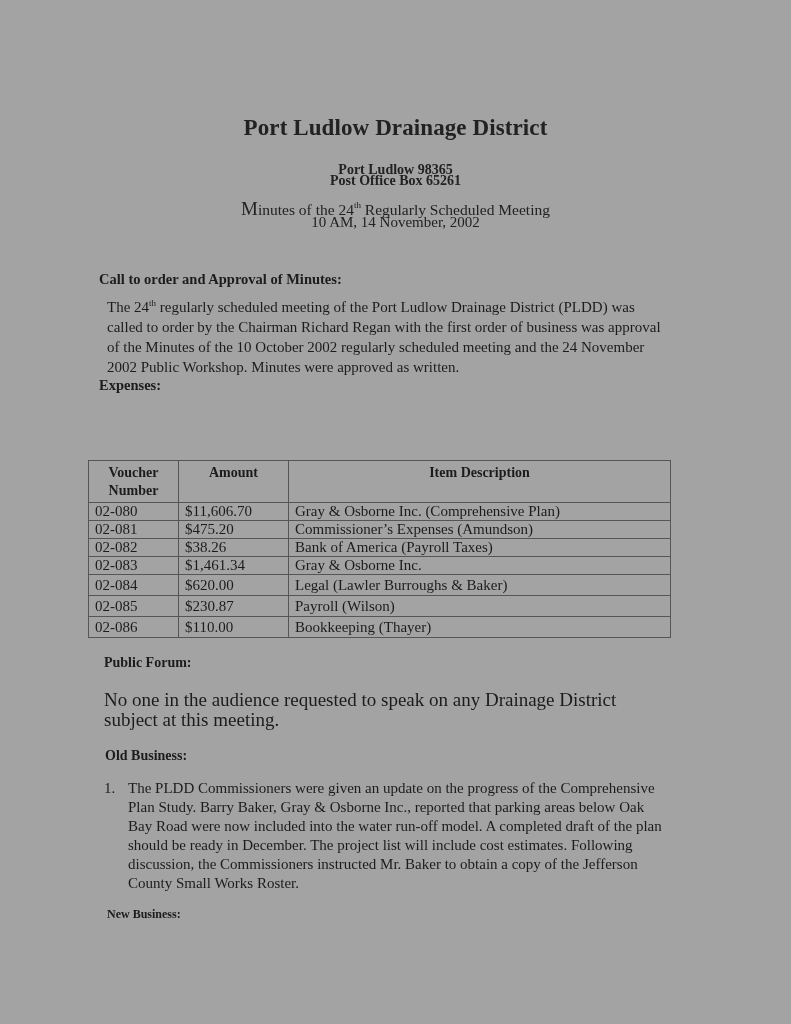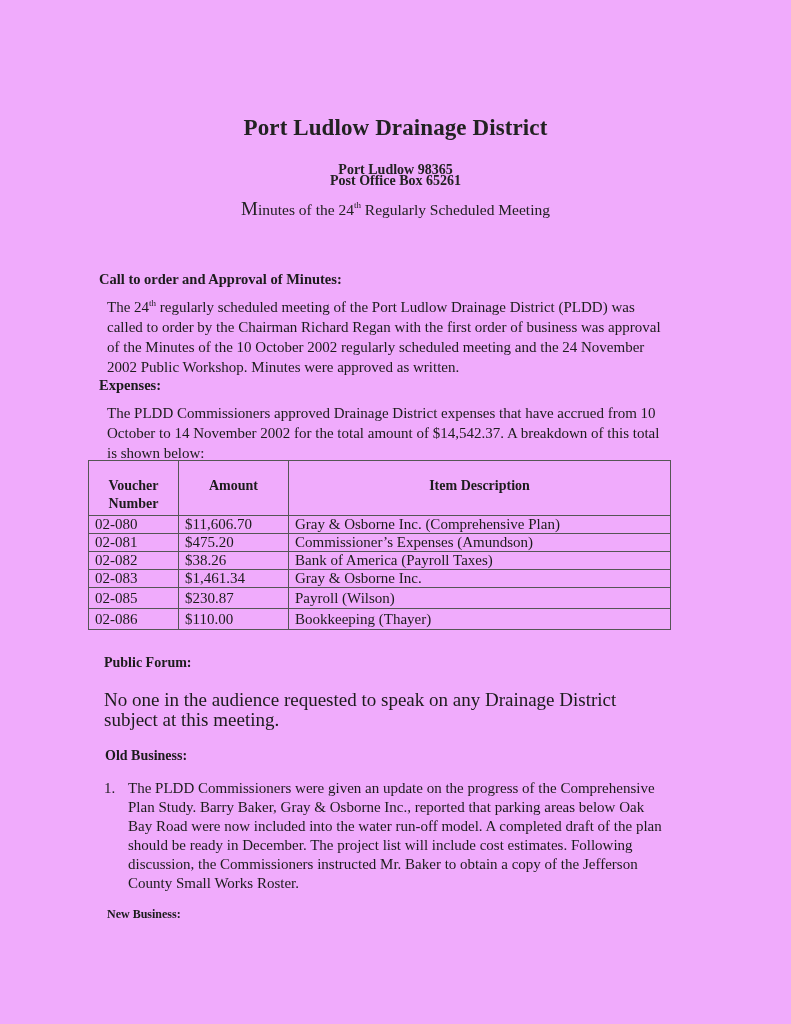--- a/index.html
+++ b/index.html
@@ -12,21 +12,21 @@
       height: 1024px;
       position: relative;
       overflow: hidden;
       font-family: "Liberation Serif", "DejaVu Serif", serif;
       color: #1c1c1c;
     }
     .page {
       position: absolute;
       left: 0; top: 0;
       width: 791px; height: 1024px;
-      background: #f0abfc;
+      background: #a3a3a3;
     }
     .header-block {
       position: absolute;
       left: 0;
       width: 791px;
       text-align: center;
     }
     .org-title {
       top: 115px;
       font-size: 23px;
@@ -149,21 +149,21 @@
       border: 1px solid #555;
       padding: 0 6px;
       text-align: left;
       vertical-align: top;
     }
     table.expense-table th {
       font-weight: bold;
       font-size: 14px;
       line-height: 18px;
       height: 38px;
-      padding-top: 16px;
+      padding-top: 3px;
       text-align: center;
     }
     table.expense-table th.col-voucher { width: 77px; }
     table.expense-table th.col-amount { width: 97px; }
     table.expense-table td {
       height: 17px;
       line-height: 17px;
       margin-left: 36px;
     }
     table.expense-table tr.tall td {
@@ -174,29 +174,29 @@
 </head>
 <body>
 
 <div class="page">
 
   <div class="header-block org-title">Port Ludlow Drainage District</div>
   <div class="header-block po-box">Post Office Box 65261</div>
   <div class="header-block city-zip">Port Ludlow 98365</div>
 
   <div class="header-block minutes-title"><span class="first-letter">M</span><span>inutes of the 24</span><sup>th</sup><span> Regularly Scheduled Meeting</span></div>
+  <div class="header-block meeting-time">10 AM, 14 November, 2002</div>
 
   <div class="section call-to-order">
     <div class="section-heading">Call to order and Approval of Minutes:</div>
     <p><span>The 24</span><sup class="ord">th</sup><span> regularly scheduled meeting of the Port Ludlow Drainage District (PLDD) was called to order by the Chairman Richard Regan with the first order of business was approval of the Minutes of the 10 October 2002 regularly scheduled meeting and the 24 November 2002 Public Workshop.  Minutes were approved as written.</span></p>
   </div>
 
   <div class="section expenses">
     <div class="section-heading">Expenses:</div>
-    <p>The PLDD Commissioners approved Drainage District expenses that have accrued from 10 October to 14 November 2002 for the total amount of $14,542.37.  A breakdown of this total is shown below:</p>
   </div>
 
   <table class="expense-table">
     <thead>
       <tr>
         <th class="col-voucher">Voucher Number</th>
         <th class="col-amount">Amount</th>
         <th class="col-desc">Item Description</th>
       </tr>
     </thead>
@@ -213,20 +213,25 @@
       </tr>
       <tr>
         <td>02-082</td>
         <td>$38.26</td>
         <td>Bank of America (Payroll Taxes)</td>
       </tr>
       <tr>
         <td>02-083</td>
         <td>$1,461.34</td>
         <td>Gray &amp; Osborne Inc.</td>
+      </tr>
+      <tr class="tall">
+        <td>02-084</td>
+        <td>$620.00</td>
+        <td>Legal (Lawler Burroughs &amp; Baker)</td>
       </tr>
       <tr class="tall">
         <td>02-085</td>
         <td>$230.87</td>
         <td>Payroll (Wilson)</td>
       </tr>
       <tr class="tall">
         <td>02-086</td>
         <td>$110.00</td>
         <td>Bookkeeping (Thayer)</td>

